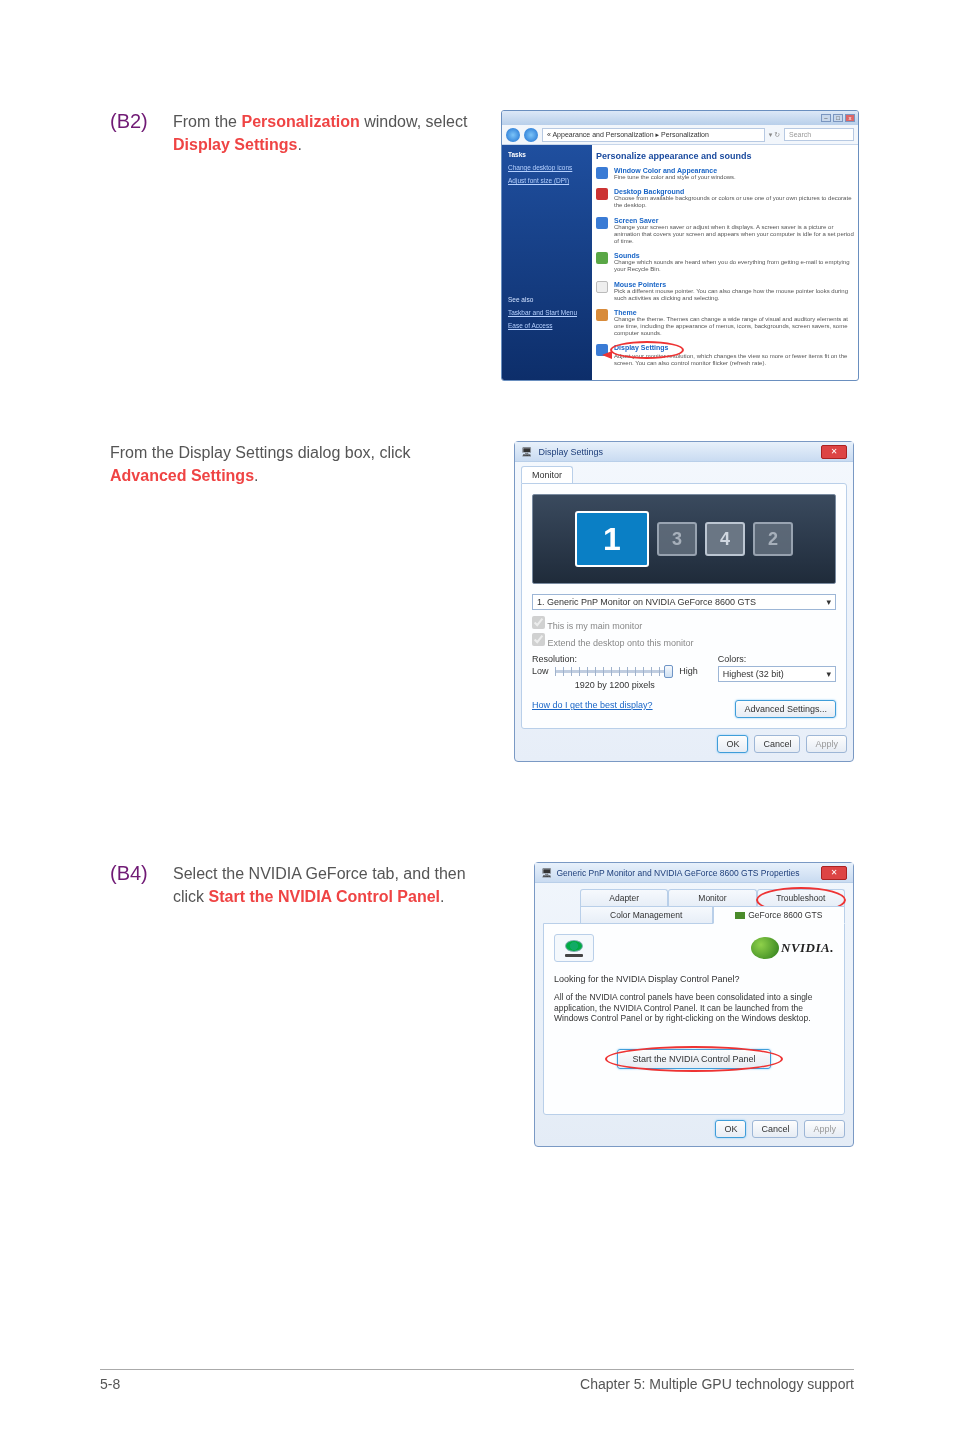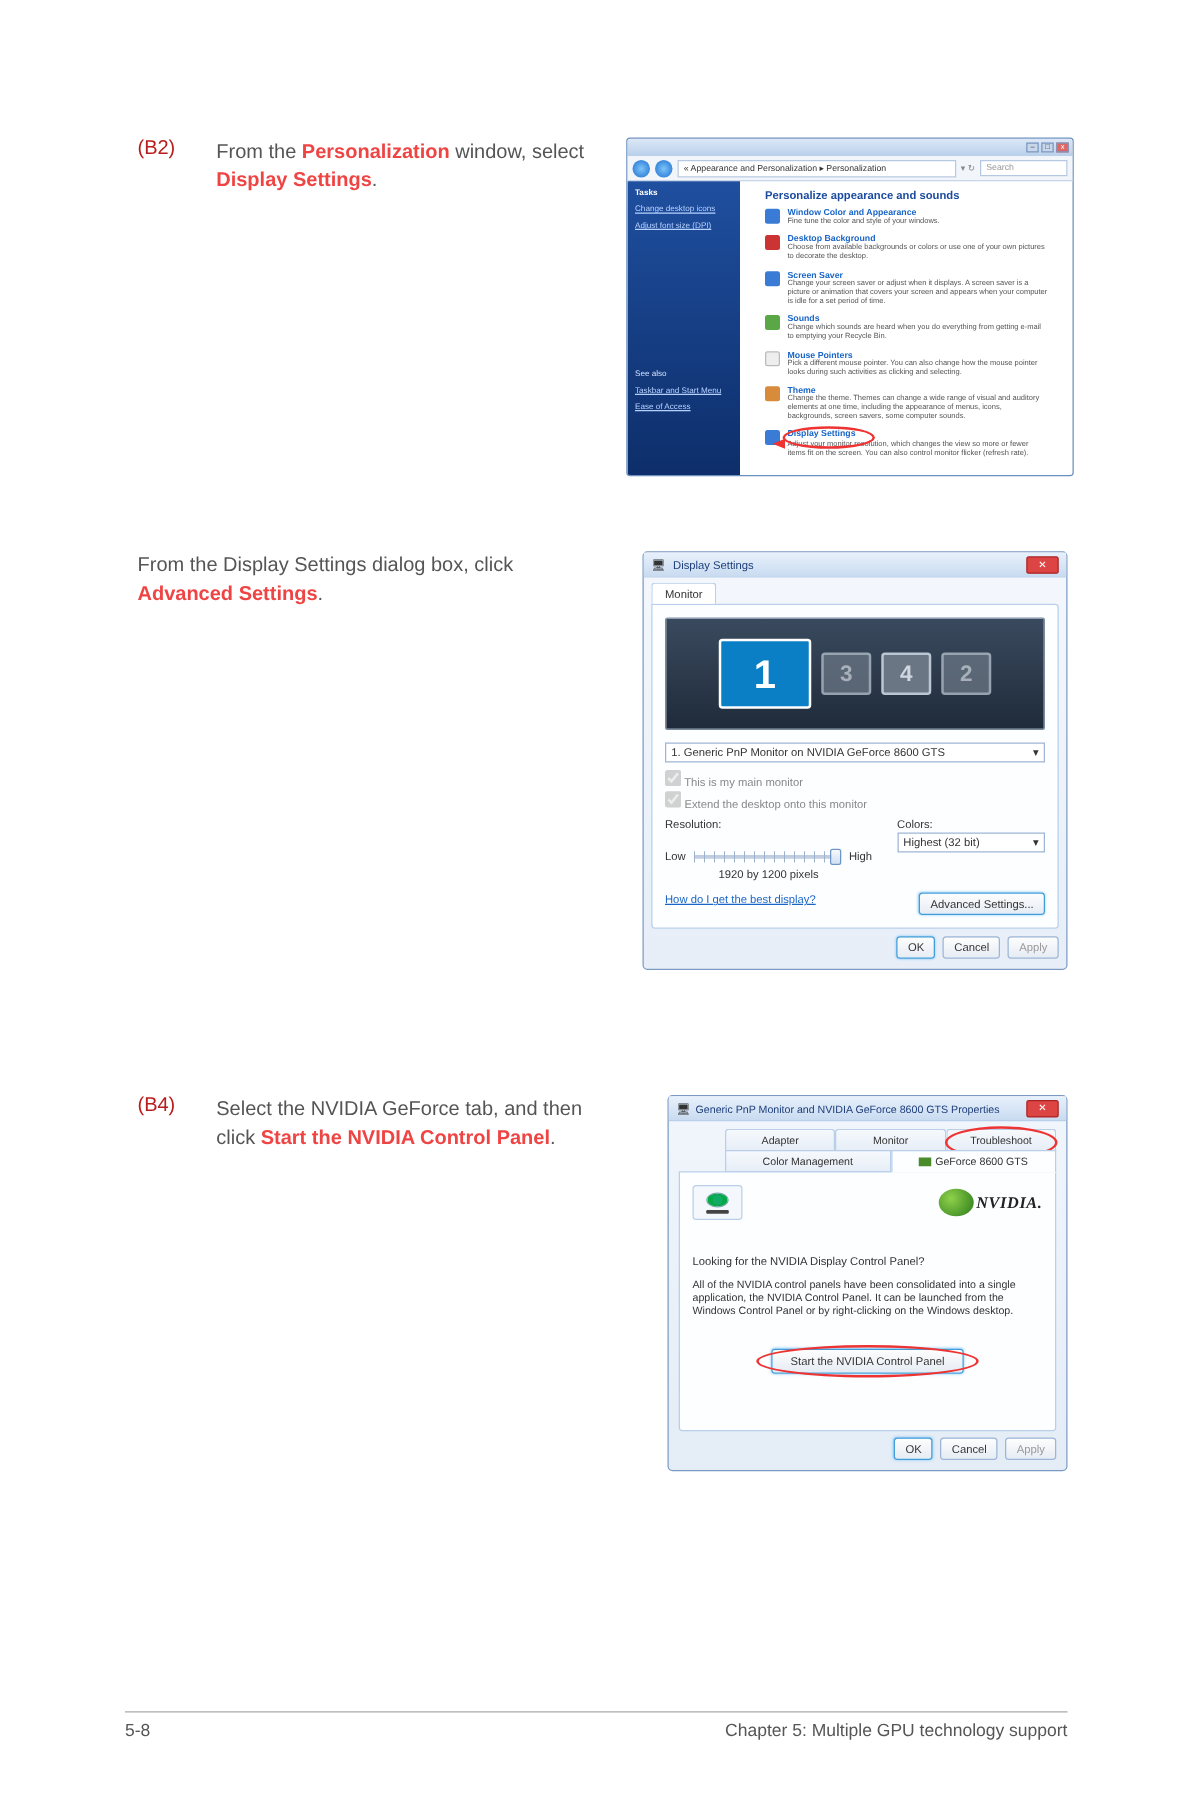--- a/index.html
+++ b/index.html
@@ -12,22 +12,22 @@
     position: relative;
     padding: 110px 100px 50px 110px;
   }
   .step {
     display: flex;
     margin-bottom: 60px;
     gap: 18px;
   }
   .step-label {
     flex: 0 0 45px;
-    font-size: 16px;
-    color: #b91c1c;
+    font-size: 20px;
+    color: #701a75;
   }
   .step-text {
     flex: 0 0 310px;
     font-size: 16px;
     line-height: 1.45;
     color: #555;
   }
   .step-text .bold { font-weight: bold; color: #ef4444; }
   .shot {
     flex: 1;
@@ -68,21 +68,21 @@
     background: linear-gradient(#1f4f9f,#0d2e6a);
     color:#cfe0ff;
     padding:6px 6px;
     font-size:6.5px;
     min-height: 210px;
   }
   .win1-side div { margin-bottom:6px; }
   .win1-side .hdr { color:#fff; font-weight:bold; }
   .win1-side .link { color:#b6d1ff; text-decoration:underline; }
   .win1-side .spacer { height:100px;}
-  .win1-main { flex:1; padding:6px 20px; font-size:7px;}
+  .win1-main { flex:1; padding:6px 4px; font-size:7px;}
   .win1-main h4 { color:#1a4a9e; font-size:9px; margin-bottom:6px;}
   .pitem { display:flex; gap:6px; margin-bottom:7px;}
   .pitem .ic { width:12px; height:12px; background:#c33; border-radius:2px; flex:0 0 12px;}
   .pitem .ic.blue { background:#3a7bd5;}
   .pitem .ic.green { background:#5aa746;}
   .pitem .ic.theme { background:#d88b3a;}
   .pitem .tx b { color:#1a66c7; font-size:7px; display:block;}
   .pitem .tx span { color:#555; font-size:6px; line-height:1.2; display:block;}
   .highlight-ds { display:inline-block; }
   .highlight-ds b { position:relative; z-index:2;}
@@ -128,21 +128,21 @@
   }
   .mon { background:#0a7fc5; color:#fff; border:2px solid #fff; border-radius:3px; display:flex; align-items:center; justify-content:center; font-weight:bold;}
   .mon.m1 { width:74px; height:56px; font-size:32px;}
   .mon.small { width:40px; height:34px; font-size:18px; background:#6a7684; color:#d0d7e0; border-color:#bcc6d2;}
   .mon.small.dim { opacity:0.75;}
   .win2 select, .win2 .combo { width:100%; border:1px solid #9db6d6; background:#fff; padding:2px 4px; font-size:9px; margin-bottom:6px;}
   .win2 .chk { color:#888; font-size:9px; display:block; margin-bottom:2px;}
   .win2 .cols { display:flex; gap:20px; margin-top:6px;}
   .win2 .cols .c1 { flex:1.4;}
   .win2 .cols .c2 { flex:1;}
-  .slider { display:flex; align-items:center; gap:6px; font-size:9px; color:#333; margin-top:16px;}
+  .slider { display:flex; align-items:center; gap:6px; font-size:9px; color:#333; margin-top:2px;}
   .slider .track { flex:1; height:3px; background:#c0cde0; position:relative; border-radius:2px;}
   .slider .track::before { content:""; position:absolute; left:0; right:0; top:-3px; height:9px; background:repeating-linear-gradient(90deg,#9fb2cc 0 1px, transparent 1px 8px);}
   .slider .thumb { position:absolute; right:0; top:-5px; width:9px; height:13px; background:linear-gradient(#f6f9fd,#cfe0f2); border:1px solid #6f95c6; border-radius:2px;}
   .respx { text-align:center; color:#333; margin-top:4px; font-size:9px;}
   .bestlink { color:#1a66c7; text-decoration:underline; font-size:9px;}
   .win2-bottom { display:flex; justify-content:space-between; margin-top:10px;}
   .win2-footer { display:flex; justify-content:flex-end; gap:6px; padding:6px 6px 0 6px;}
 
   
   .win3 {
@@ -163,21 +163,21 @@
   .win3-title .x { width:26px; height:14px; background:#d44; border:1px solid #a22; border-radius:2px; color:#fff; font-size:8px; text-align:center; line-height:12px;}
   .win3-tabs { padding:6px 8px 0 8px;margin-left:37px; }
   .tabrow { display:flex; }
   .tabrow .tb { flex:1; background:linear-gradient(#f6f9fd,#e7eef7); border:1px solid #b9cfe9; padding:3px 6px; font-size:8.5px; text-align:center; position:relative;}
   .tabrow .tb.active { background:#fdfeff; border-bottom-color:#fdfeff; z-index:2;}
   .tabrow.top .tb { border-radius:3px 3px 0 0; border-bottom:none;}
   .tabrow .tb .nvic { display:inline-block; width:10px; height:7px; background:#4a8b2a; margin-right:3px; vertical-align:middle;}
   .red-oval3 { position:relative;}
   .red-oval3::after { content:""; position:absolute; left:-2px; top:-3px; right:-2px; bottom:-7px; border:2px solid #e33; border-radius:50%;}
   .win3-panel { margin:0 8px; background:#fdfeff; border:1px solid #b9cfe9; padding:10px; border-radius:0 0 3px 3px; position:relative; top:-1px;}
-  .nv-head { display:flex; justify-content:space-between; align-items:center; margin-bottom:28px;}
+  .nv-head { display:flex; justify-content:space-between; align-items:center; margin-bottom:12px;}
   .eye { width:40px; height:28px; border:1px solid #b9cfe9; border-radius:3px; display:flex; flex-direction:column; align-items:center; justify-content:center; background:#f4f8fc;}
   .eye .e { width:18px; height:12px; border-radius:50%; background:radial-gradient(circle,#1a6 40%, #0a4 42%); border:1px solid #7aa;}
   .eye .bar { width:18px; height:3px; background:#444; border-radius:1px; margin-top:2px;}
   .nvlogo { display:flex; align-items:center; gap:2px;}
   .nvlogo .sw { width:28px; height:22px; border-radius:50%; background:radial-gradient(circle at 35% 35%, #8fd14a, #2a7a1a);}
   .nvlogo .nm { font-family: "Times New Roman", serif; font-style:italic; font-weight:bold; font-size:13px; color:#222; letter-spacing:0.5px;}
   .nv-q { margin-bottom:8px;}
   .nv-desc { font-size:8.5px; color:#333; line-height:1.25; margin-bottom:30px;}
   .nv-start-wrap { text-align:center; margin-bottom:40px;}
   .nv-start { display:inline-block; position:relative;}

